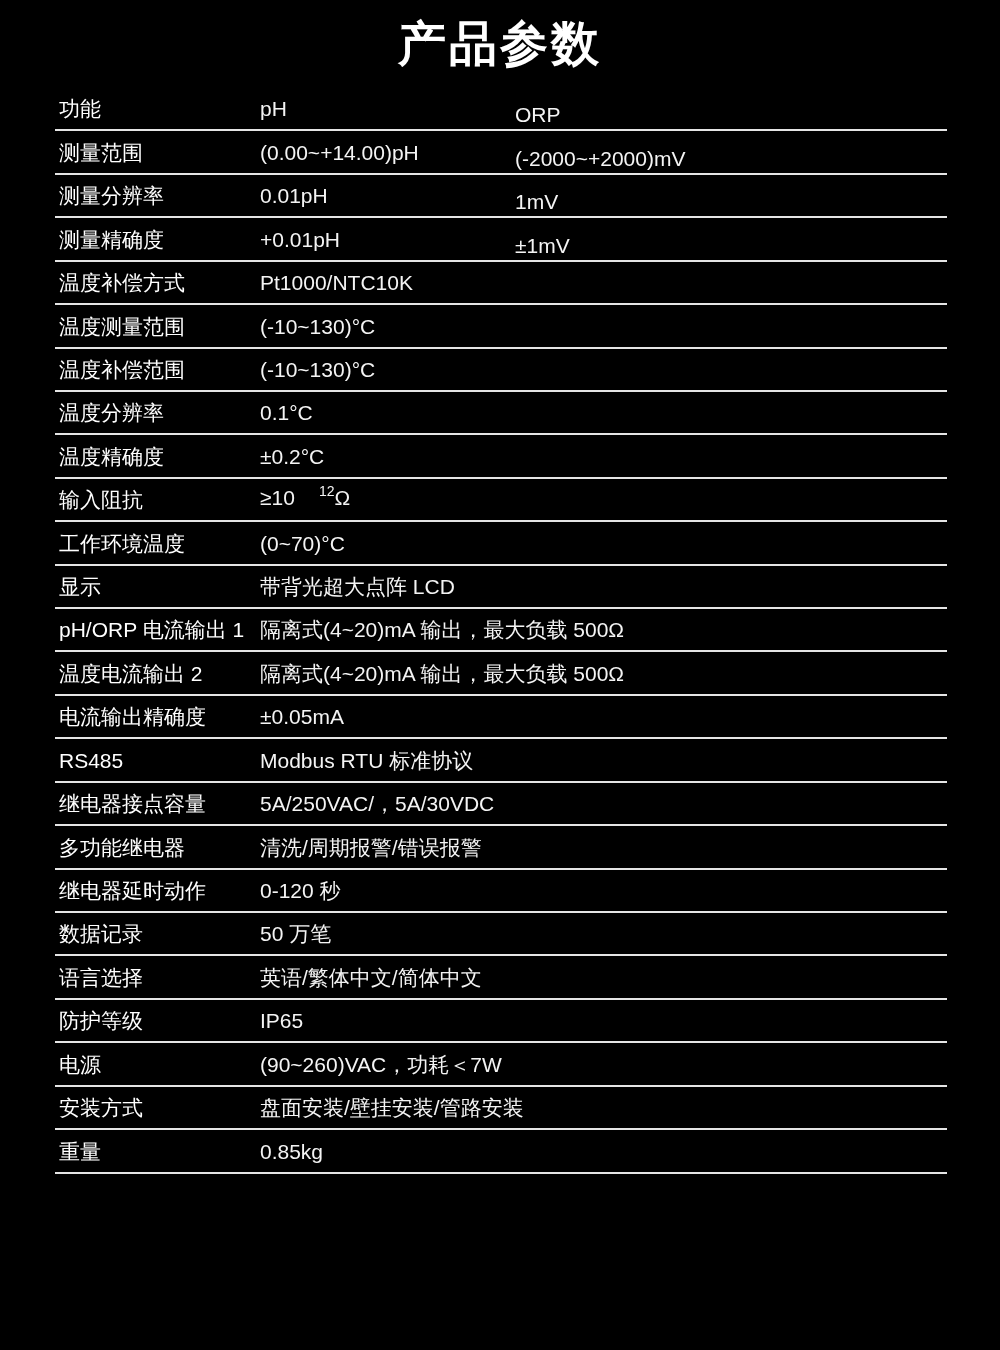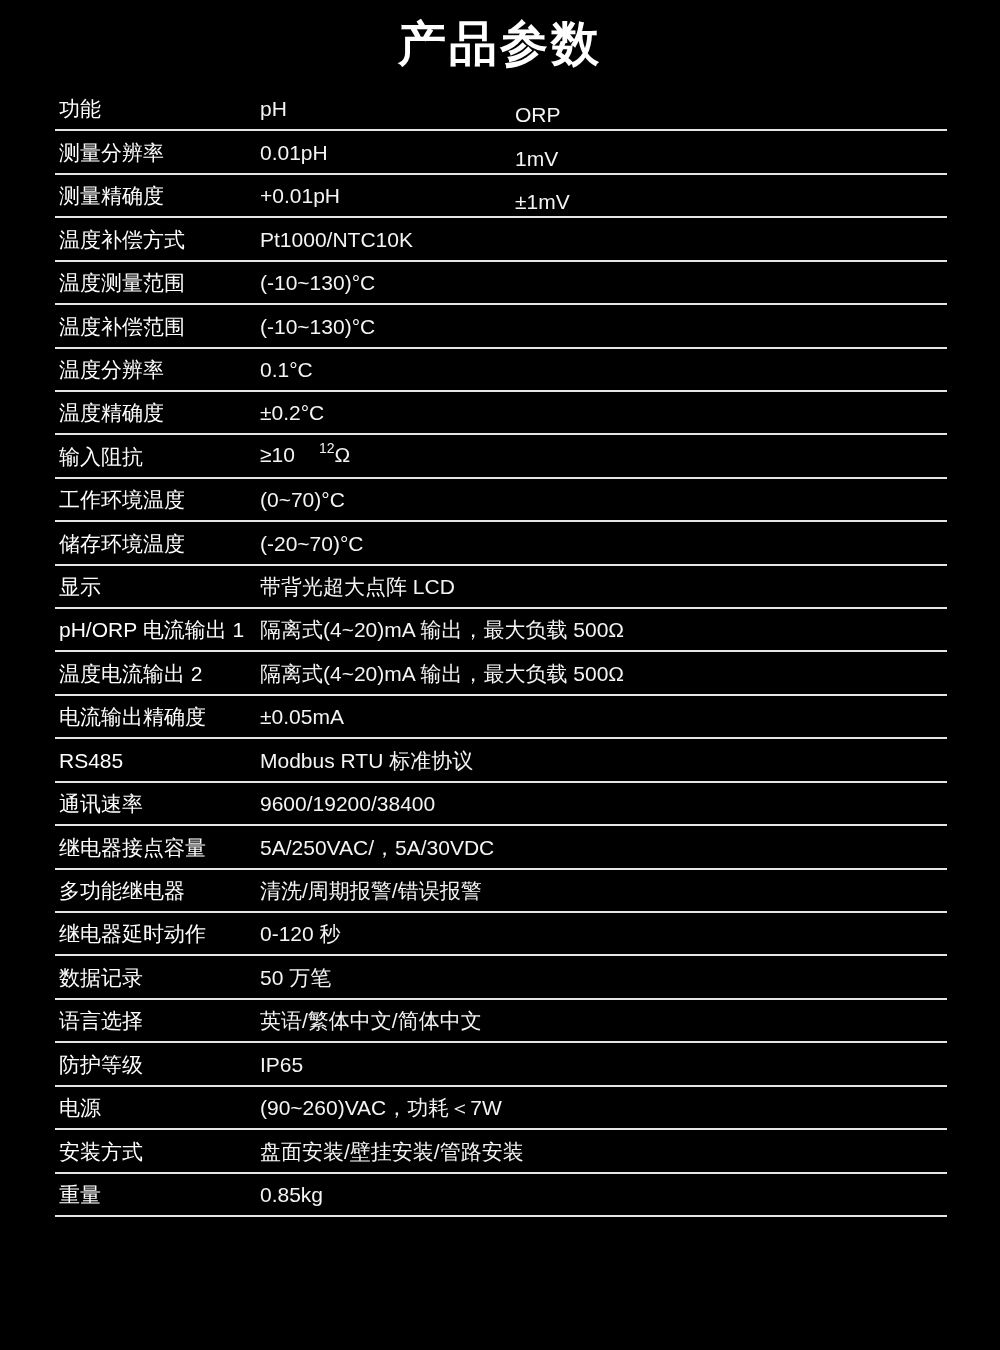--- a/index.html
+++ b/index.html
@@ -77,20 +77,25 @@
 <div class="page">
   <h1 class="page-title">产品参数</h1>
 
   <div class="spec-table" id="spec-table">
   <div class="row">
     <span class="cell label">功能</span>
     <span class="cell v1">pH</span>
     <span class="cell v2">ORP</span>
   </div>
 
+  <div class="row">
+    <span class="cell label">测量范围</span>
+    <span class="cell v1">(0.00~+14.00)pH</span>
+    <span class="cell v2">(-2000~+2000)mV</span>
+  </div>
 
   <div class="row">
     <span class="cell label">测量分辨率</span>
     <span class="cell v1">0.01pH</span>
     <span class="cell v2">1mV</span>
   </div>
 
   <div class="row">
     <span class="cell label">测量精确度</span>
     <span class="cell v1">+0.01pH</span>
@@ -132,25 +137,20 @@
     <span class="cell v1"><span>≥10</span><span class="sup">12</span><span>Ω</span></span>
 
   </div>
 
   <div class="row">
     <span class="cell label">工作环境温度</span>
     <span class="cell v1">(0~70)°C</span>
 
   </div>
 
-  <div class="row">
-    <span class="cell label">储存环境温度</span>
-    <span class="cell v1">(-20~70)°C</span>
-
-  </div>
 
   <div class="row">
     <span class="cell label">显示</span>
     <span class="cell v1">带背光超大点阵 LCD</span>
 
   </div>
 
   <div class="row">
     <span class="cell label">pH/ORP 电流输出 1</span>
     <span class="cell v1">隔离式(4~20)mA 输出，最大负载 500Ω</span>
@@ -168,25 +168,20 @@
     <span class="cell v1">±0.05mA</span>
 
   </div>
 
   <div class="row">
     <span class="cell label">RS485</span>
     <span class="cell v1">Modbus RTU 标准协议</span>
 
   </div>
 
-  <div class="row">
-    <span class="cell label">通讯速率</span>
-    <span class="cell v1">9600/19200/38400</span>
-
-  </div>
 
   <div class="row">
     <span class="cell label">继电器接点容量</span>
     <span class="cell v1">5A/250VAC/，5A/30VDC</span>
 
   </div>
 
 
   <div class="row">
     <span class="cell label">多功能继电器</span>

